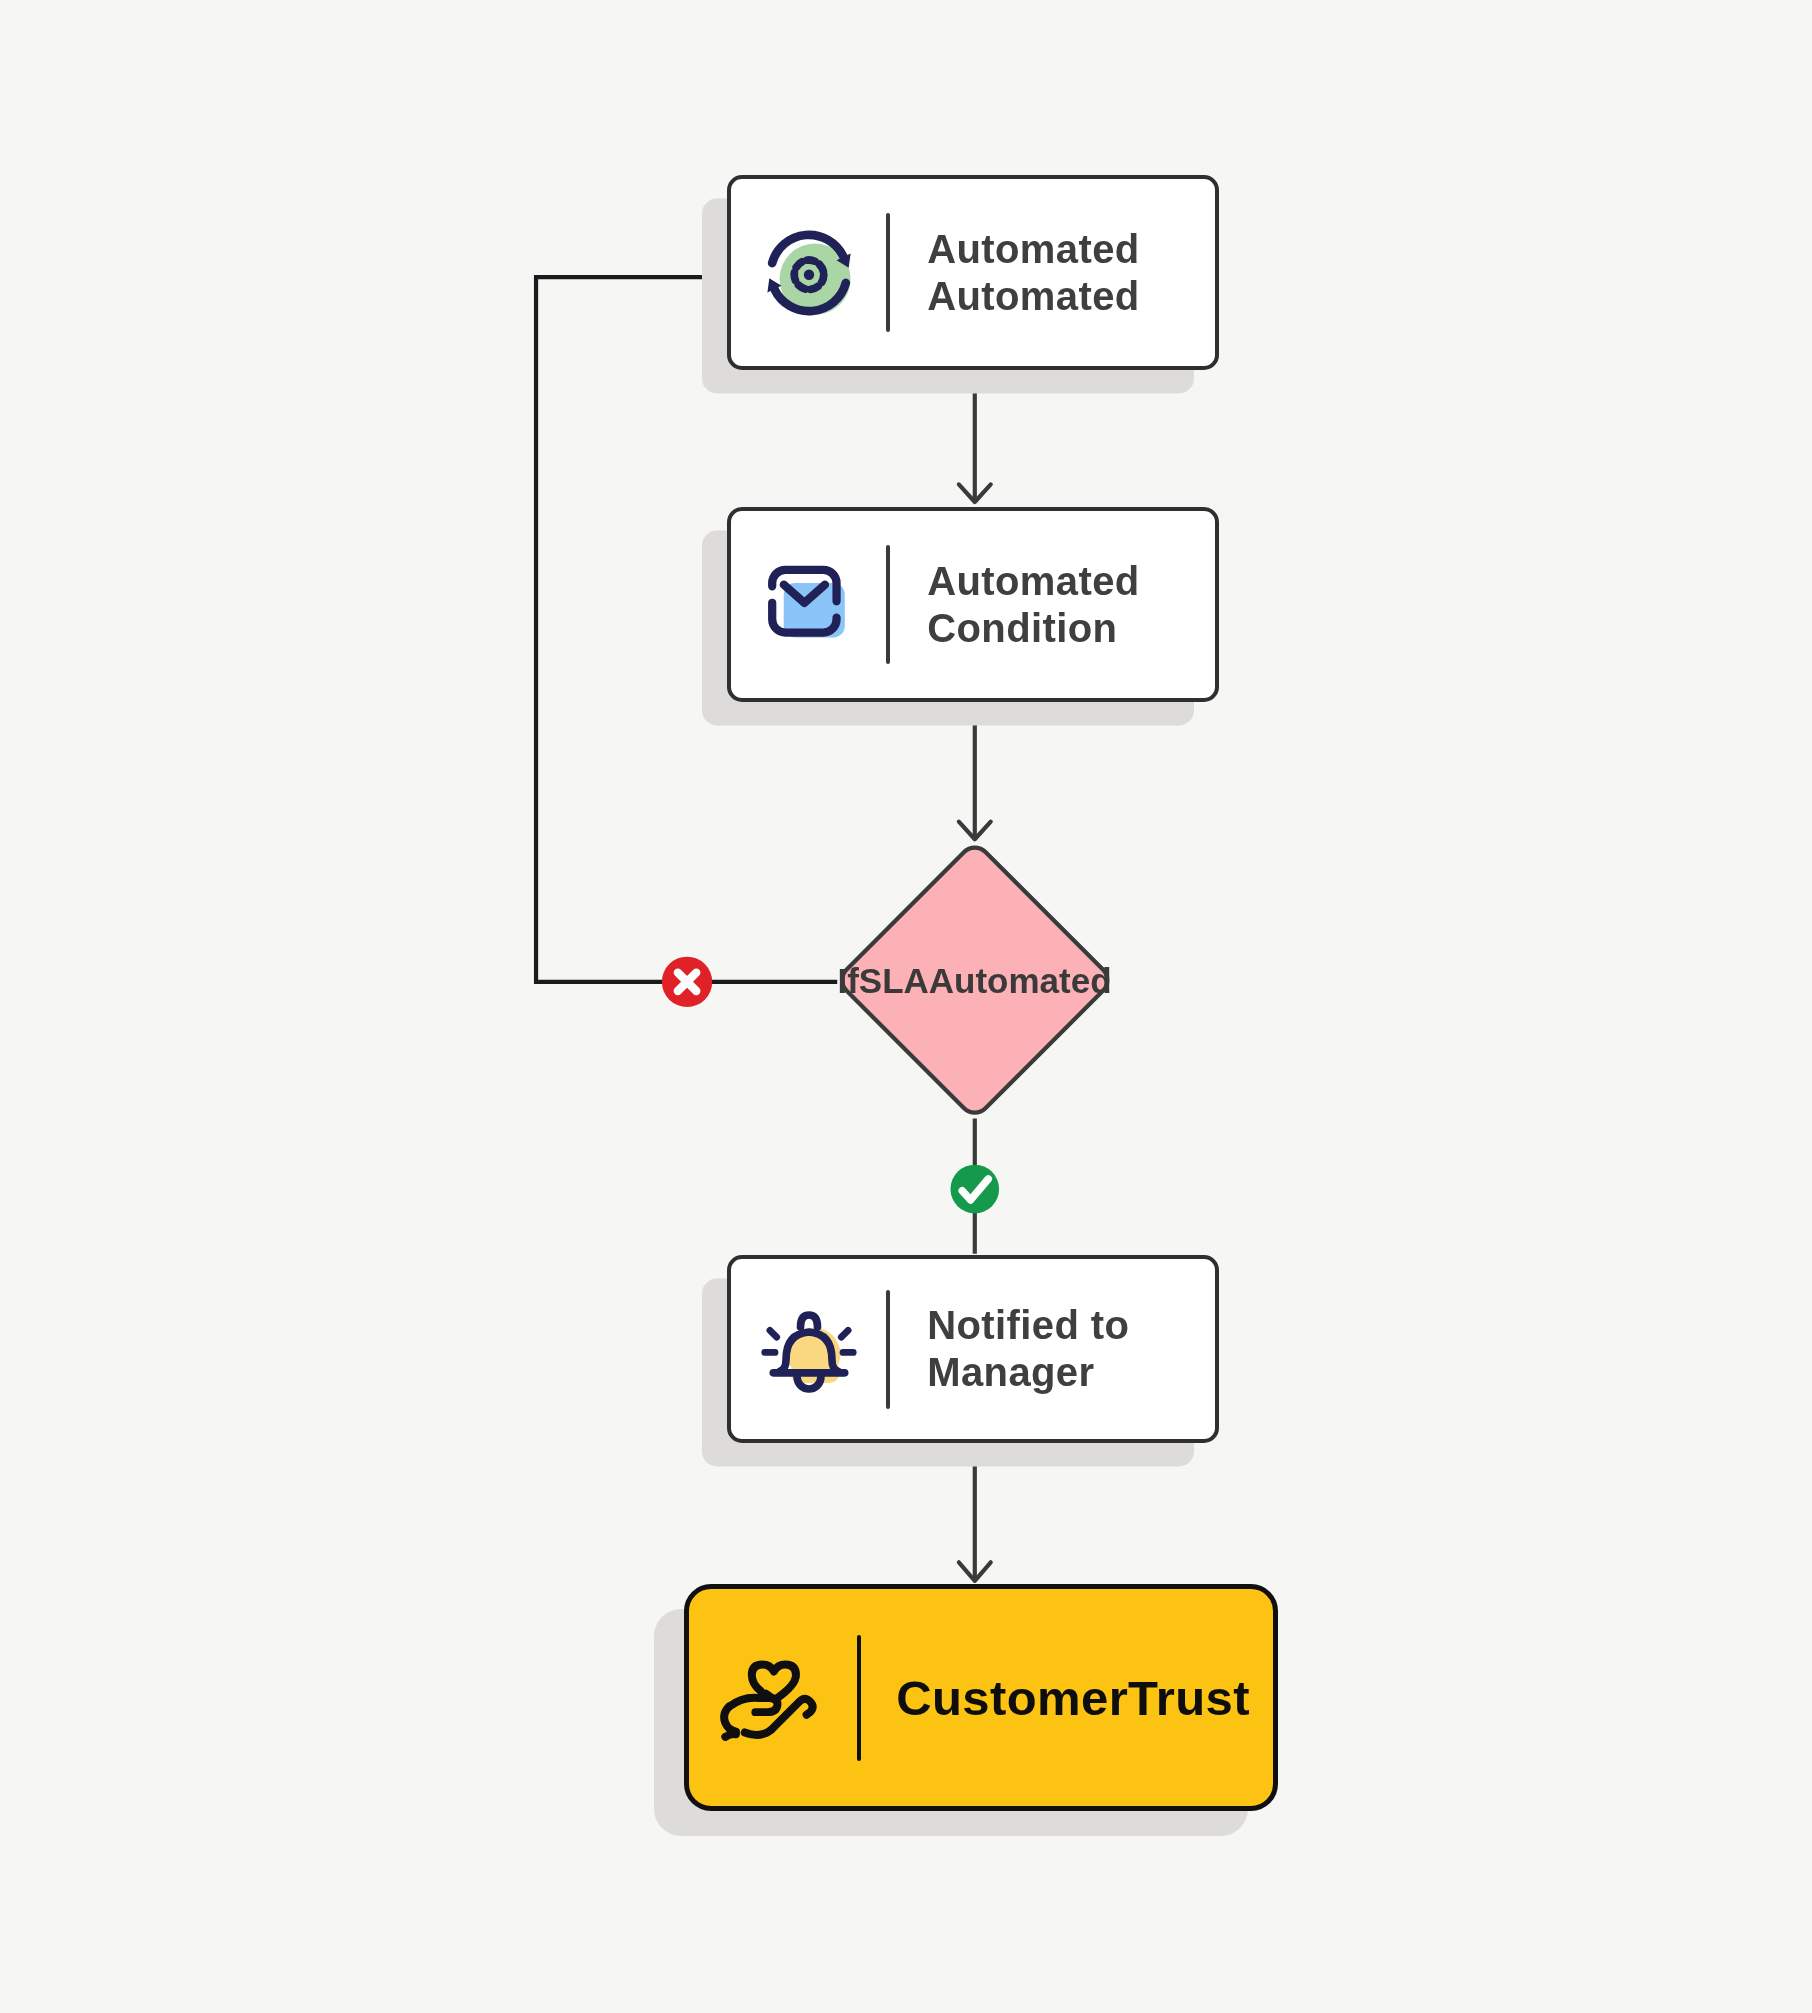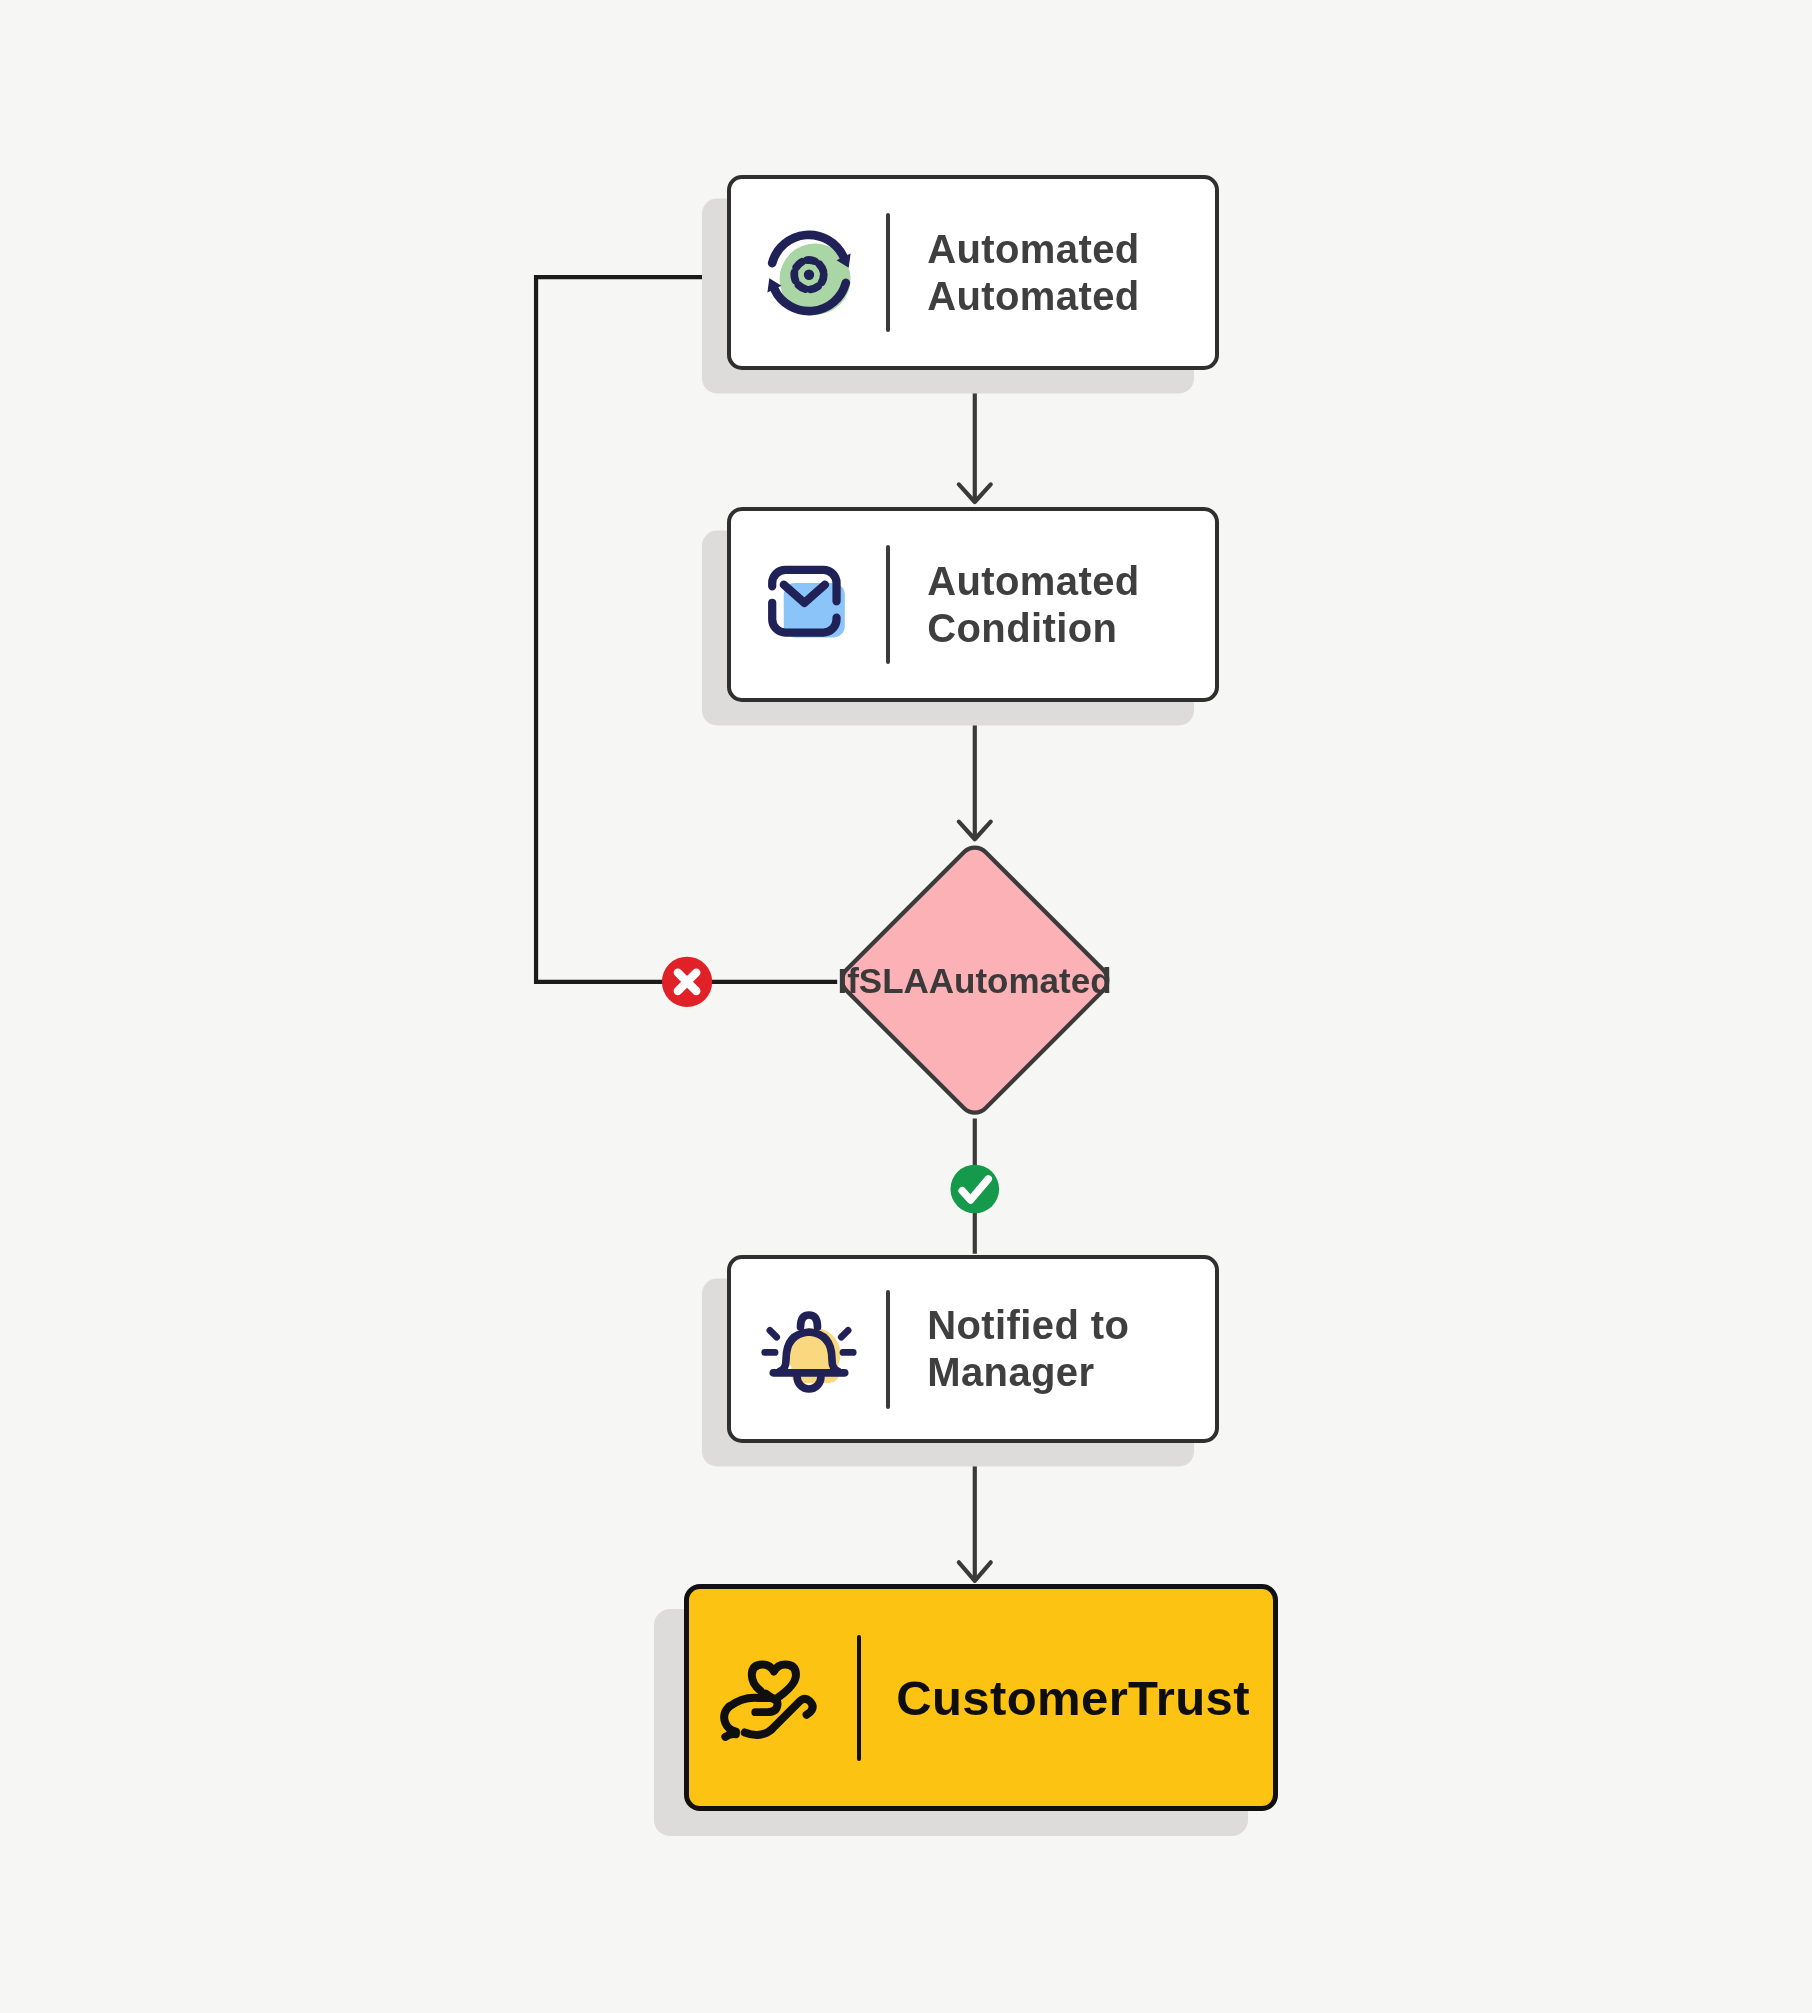--- a/index.html
+++ b/index.html
@@ -34,21 +34,21 @@
   .node-monitoring { left: 727px; top: 175px;  width: 492px; height: 195px; }
   .node-condition  { left: 727px; top: 507px;  width: 492px; height: 195px; }
   .node-notify     { left: 727px; top: 1255px; width: 492px; height: 188px; }
 
   .node-trust {
     position: absolute;
     box-sizing: border-box;
     left: 684px; top: 1584px; width: 594px; height: 227px;
     background: #fcc313;
     border: 5px solid #101010;
-    border-radius: 16px;
+    border-radius: 27px;
     box-shadow: -30px 25px 0 #dddcda;
     display: flex;
     align-items: center;
     z-index: 2;
   }
 
   .icon-wrap {
     width: 155px;
     flex: 0 0 155px;
     display: flex;

